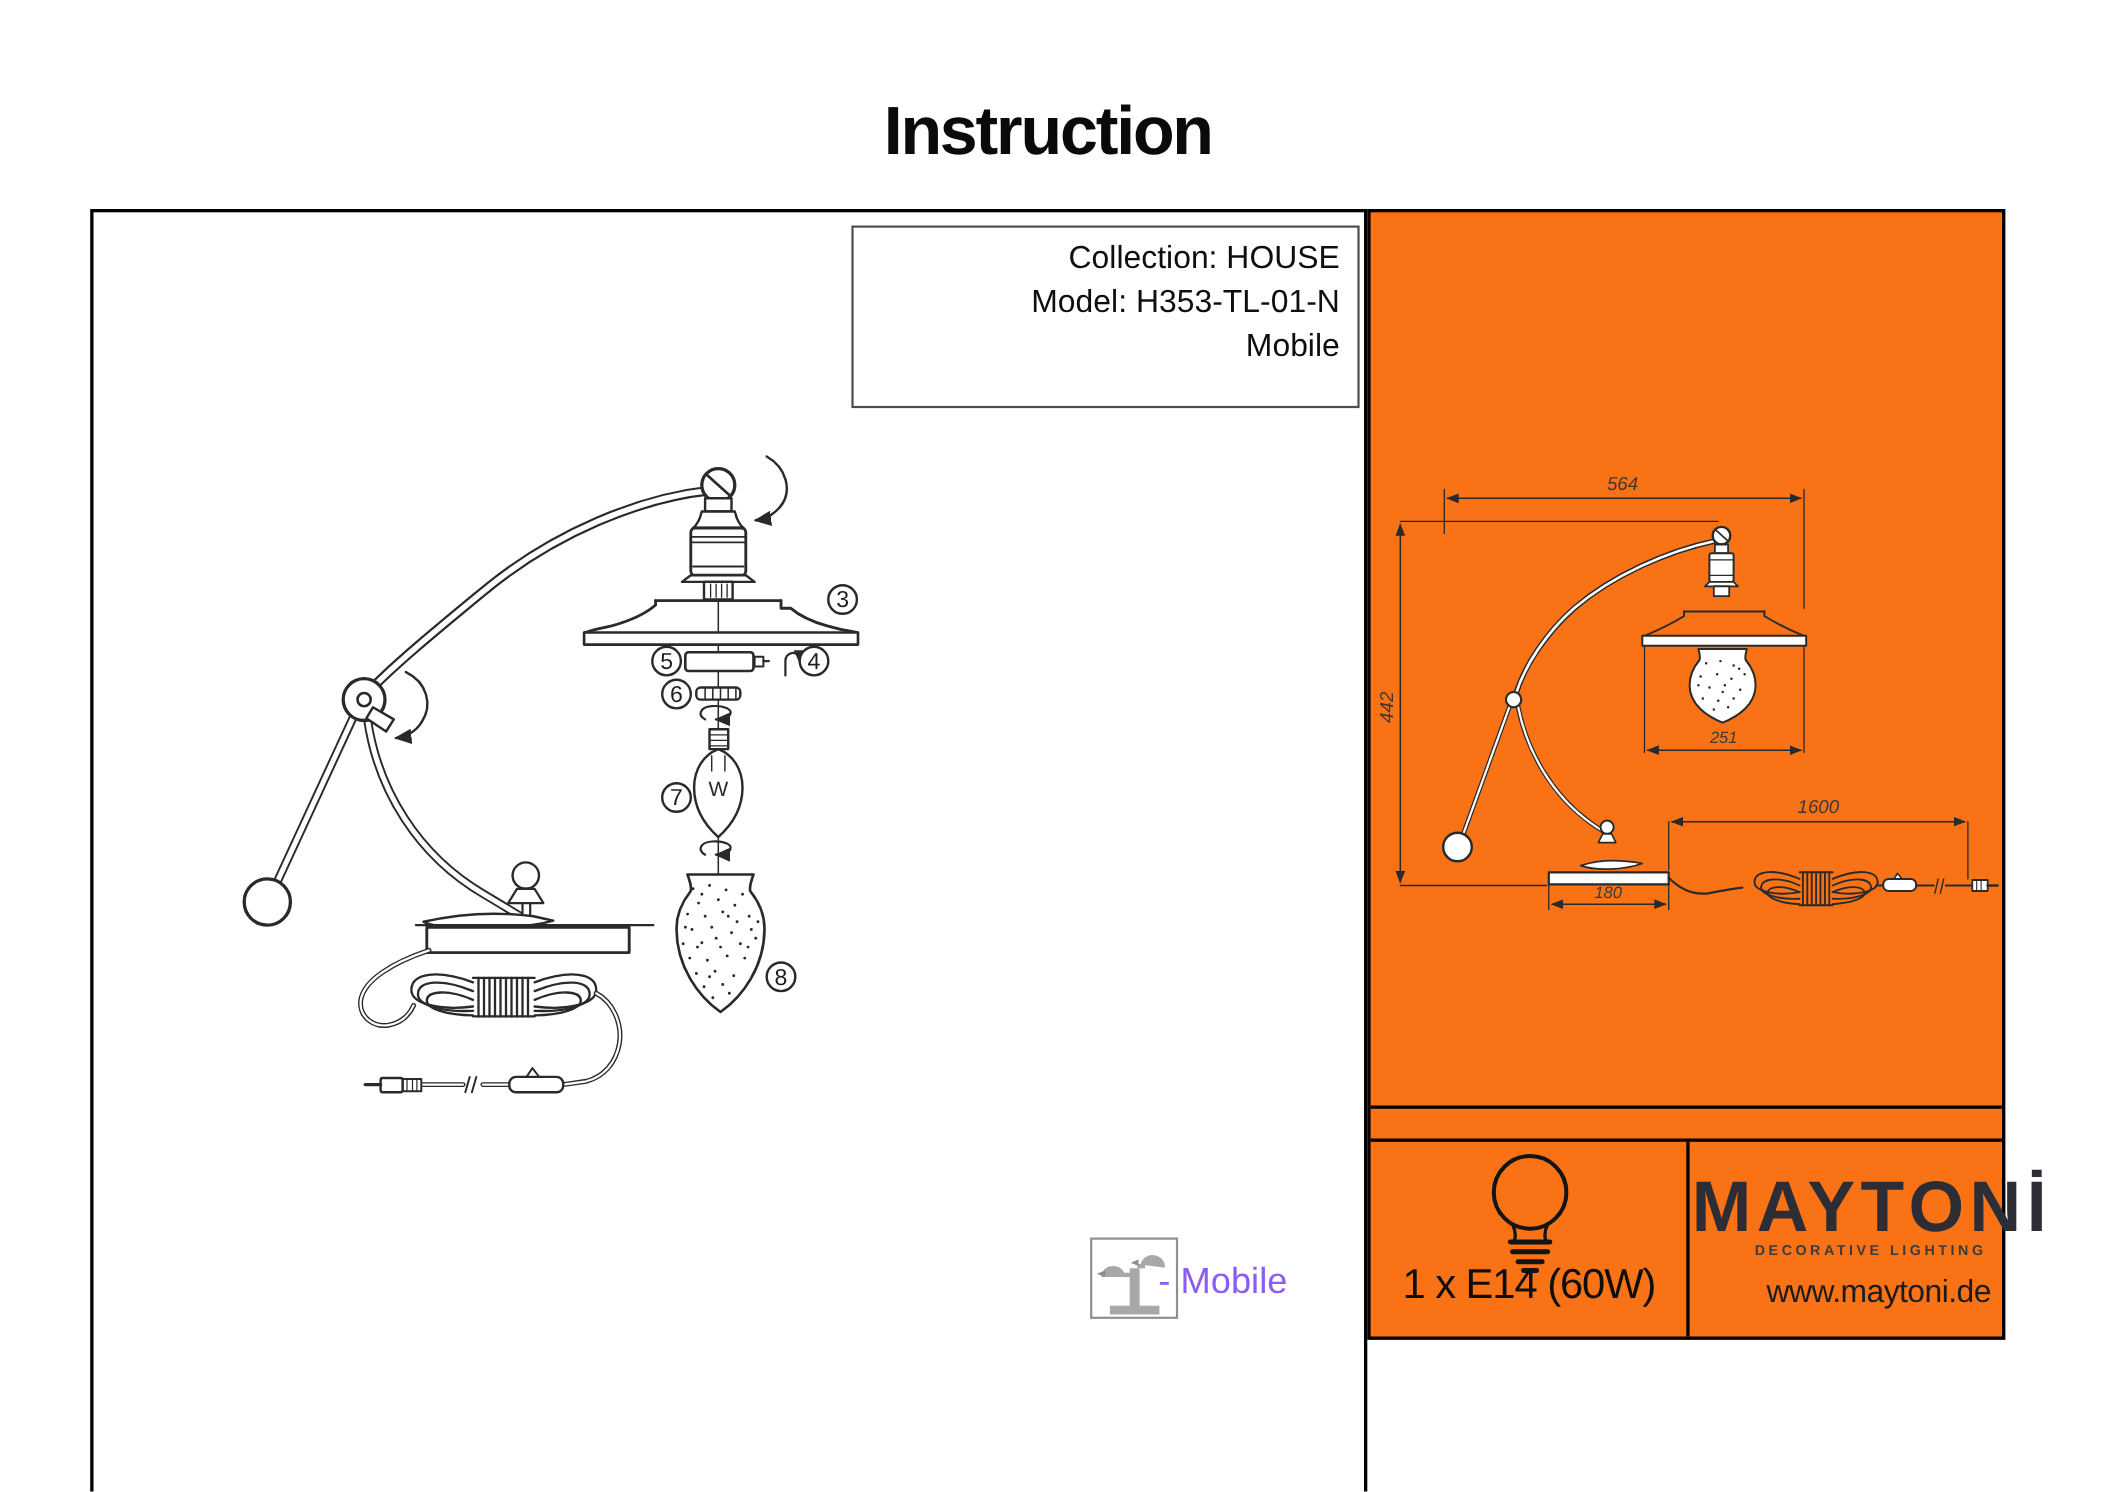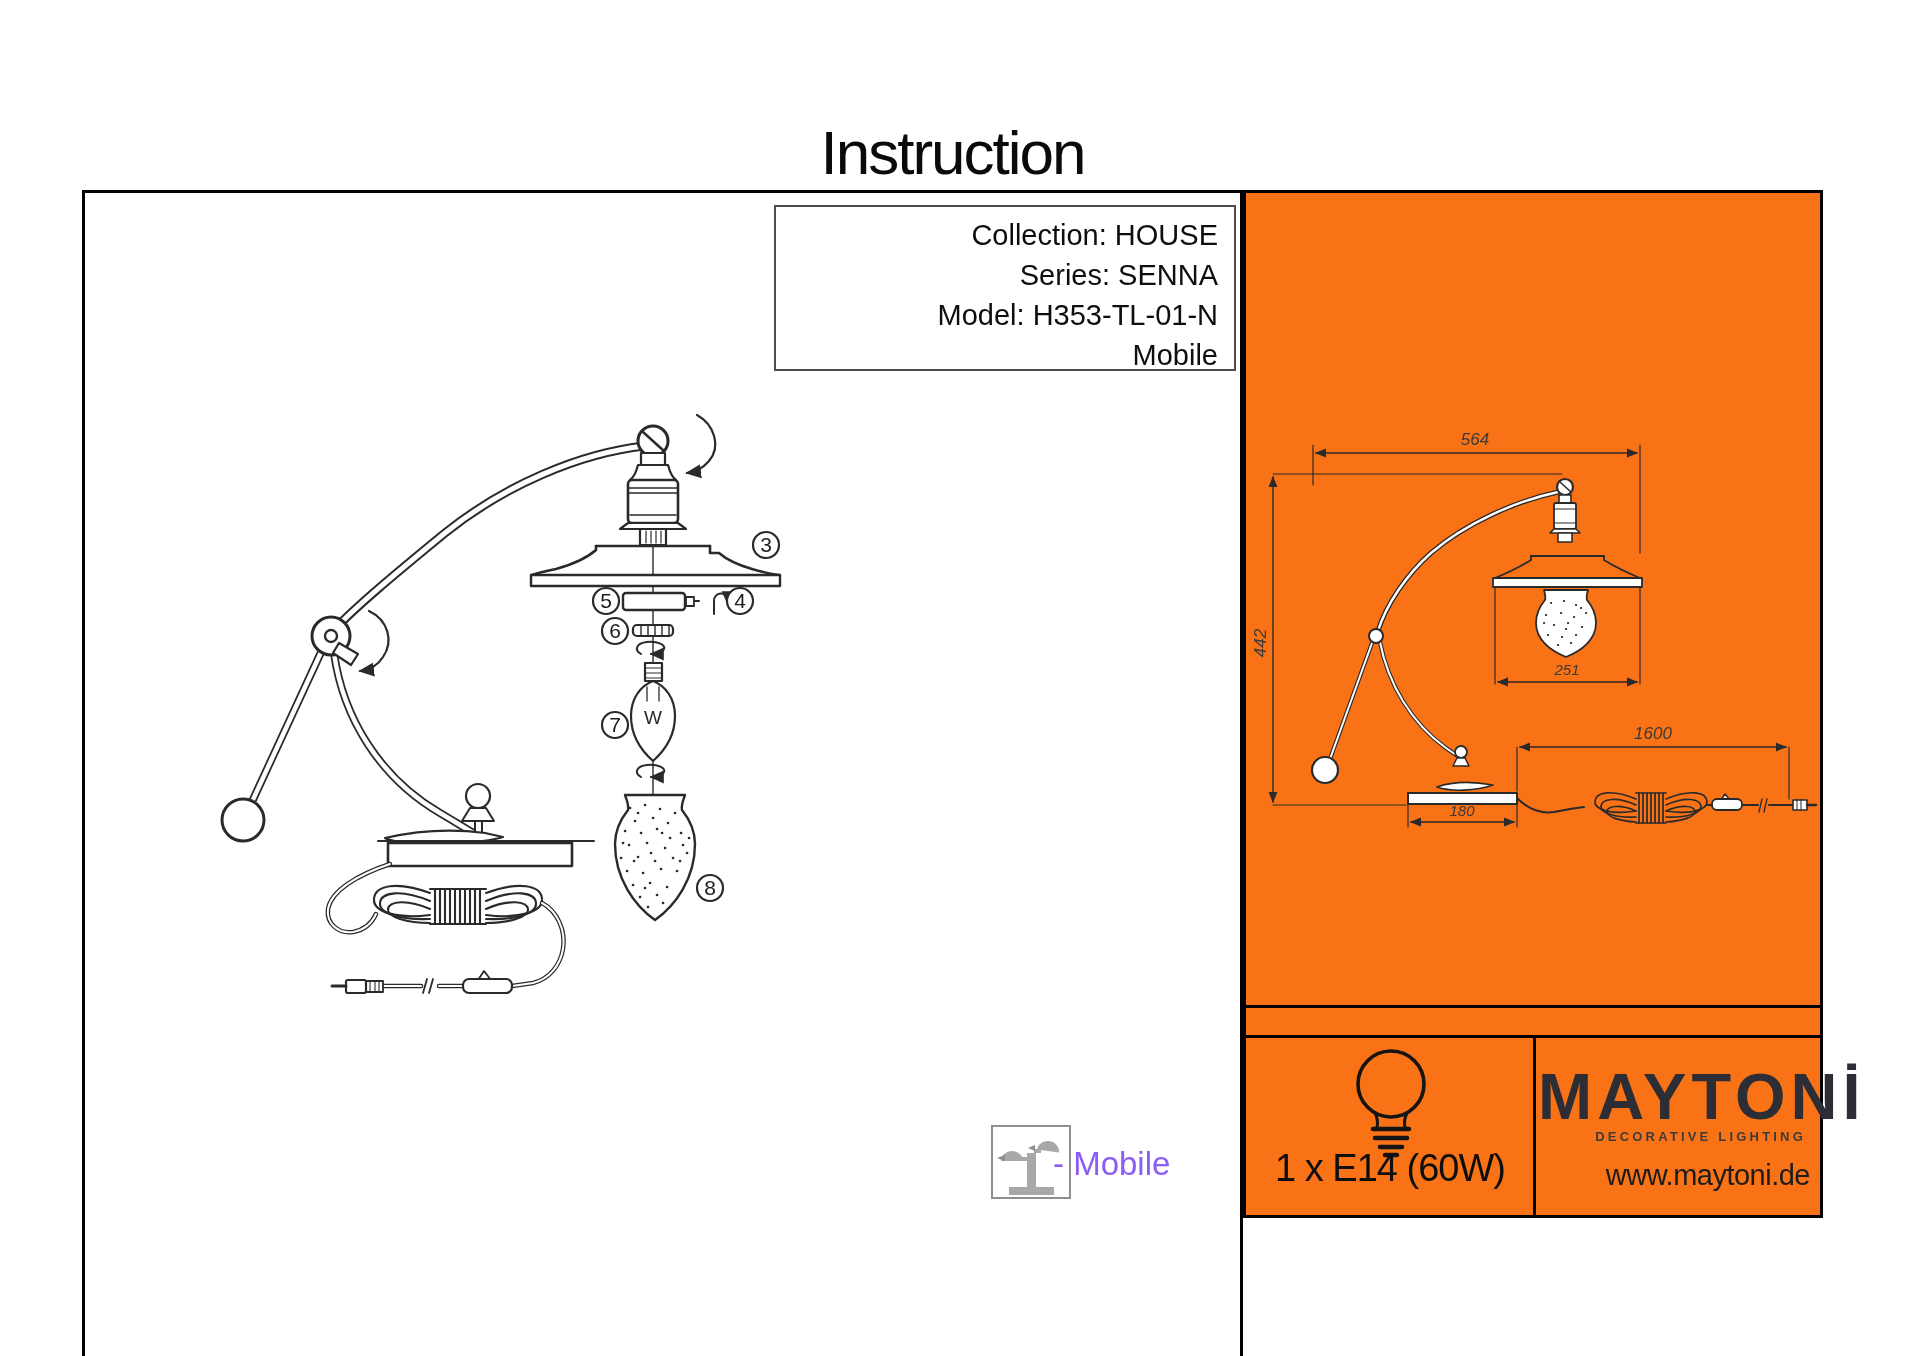--- a/index.html
+++ b/index.html
@@ -5,21 +5,21 @@
   * { margin:0; padding:0; box-sizing:border-box; }
   html,body { background:#ffffff; }
   body {
     width:1920px; height:1356px; position:relative; overflow:hidden;
     font-family:"Liberation Sans", sans-serif; color:#111;
   }
   .abs { position:absolute; }
 
   #title {
     left:82px; top:84px; width:1741px; text-align:center;
-    font-size:62px; font-weight:normal; letter-spacing:-2px; color:#0a0a0a;margin-top:33px;
+    font-size:62px; font-weight:bold; letter-spacing:-2px; color:#0a0a0a;
   }
 
   #left-box {
     left:82px; top:190px; width:1161px; height:1272px;
     border:3px solid #000; background:#fff;
   }
   #right-box {
     left:1243px; top:190px; width:580px; height:1028px;
     border:3px solid #000; background:#f97316;
   }
@@ -66,21 +66,20 @@
 </style>
 </head>
 <body>
 
 <div id="title" class="abs">Instruction</div>
 
 <div id="left-box" class="abs">
 
   <div id="info-box">
     <div>Collection: HOUSE</div>
-    <div>Series: SENNA</div>
     <div>Model: H353-TL-01-N</div>
     <div>Mobile</div>
   </div>
 
   <svg width="1161" height="1028" viewBox="0 0 1161 1028" fill="none" stroke="#2a2a2a" stroke-width="2.5" stroke-linecap="round" stroke-linejoin="round" style="left:0;top:0;">
     <defs>
       <marker id="ahL" viewBox="0 0 10 10" refX="8" refY="5" markerWidth="8" markerHeight="8" orient="auto-start-reverse">
         <path d="M0,1 L9,5 L0,9 z" fill="#2a2a2a" stroke="none"></path>
       </marker>
     </defs>

